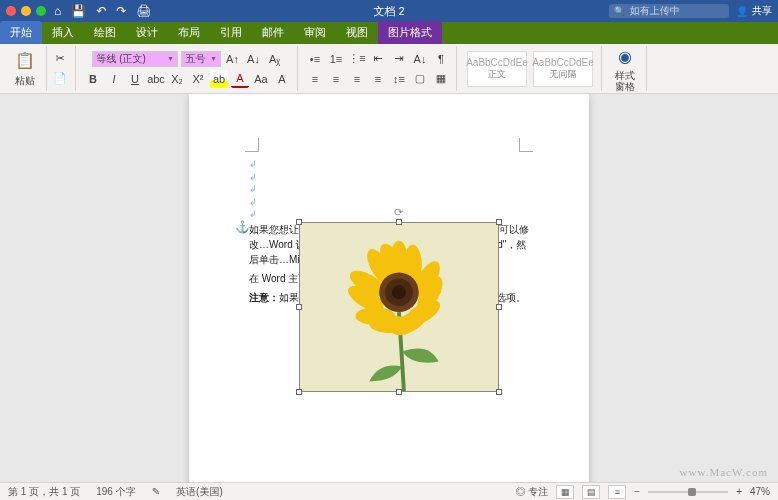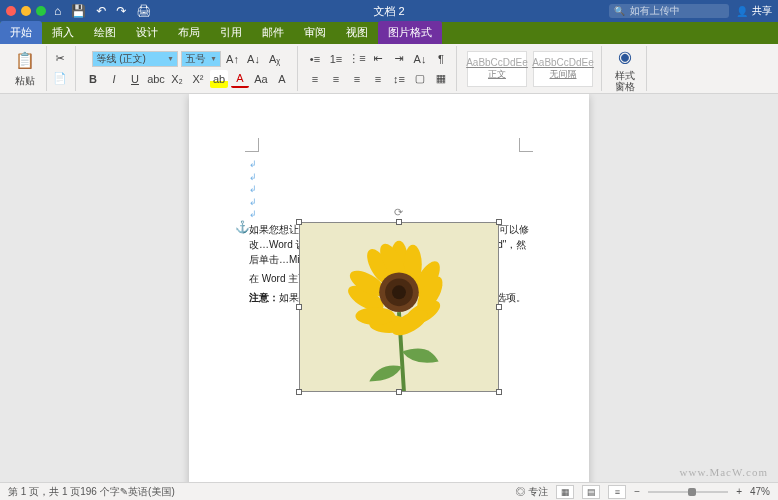--- a/index.html
+++ b/index.html
@@ -19,46 +19,46 @@
 
 .tabbar { height: 22px; background: #4d7c0f; display: flex; align-items: flex-end; color: #fff; font-size: 11px; }
 .tab { padding: 4px 10px; cursor: pointer; border-top-left-radius: 3px; border-top-right-radius: 3px; }
 .tab.active { background: #4472c4; }
 .tab.contextual { background: #7030a0; }
 
 .ribbon { height: 50px; background: #f3f2f1; border-bottom: 1px solid #d4d4d4; display: flex; align-items: stretch; padding: 2px 4px; gap: 2px; font-size: 10px; color: #444; }
 .group { border-right: 1px solid #d4d4d4; padding: 2px 6px; display: flex; flex-direction: column; justify-content: center; align-items: center; gap: 2px; }
 .btn-lg { display: flex; flex-direction: column; align-items: center; gap: 2px; padding: 2px 4px; font-size: 10px; }
 .btn-lg .ico { width: 22px; height: 22px; display: flex; align-items: center; justify-content: center; font-size: 16px; }
-.combo { background: #7dd3fc; border: 1px solid #ccc; padding: 1px 4px; font-size: 10px; min-width: 70px; height: 16px; display: flex; align-items: center; justify-content: space-between; text-align: center; }
+.combo { background: #f0abfc; border: 1px solid #ccc; padding: 1px 4px; font-size: 10px; min-width: 70px; height: 16px; display: flex; align-items: center; justify-content: space-between; text-align: center; }
 .combo .caret { font-size: 8px; color: #666; }
 .row { display: flex; gap: 3px; align-items: center; }
 .icon-btn { width: 18px; height: 18px; display: flex; align-items: center; justify-content: center; font-size: 11px; color: #444; border-radius: 2px; cursor: pointer; }
-.style-box { width: 60px; height: 36px; border: 1px solid #ddd; background: #fff; display: flex; flex-direction: column; align-items: center; justify-content: center; font-size: 9px; color: #888; margin: 0 2px; text-decoration: underline; }
+.style-box { width: 60px; height: 36px; border: 1px solid #ddd; background: #fff; display: flex; flex-direction: column; align-items: center; justify-content: center; font-size: 9px; color: #888; margin: 0 2px; }
 .style-box .preview { font-size: 10px; color: #aaa; }
 
 .workspace { position: absolute; top: 94px; bottom: 18px; left: 0; right: 0; background: #e8e8e8; overflow: hidden; }
 .page { position: absolute; left: 50%; transform: translateX(-50%); top: 0; width: 400px; height: 520px; background: #fff; box-shadow: 0 2px 8px rgba(0,0,0,0.2); }
 .margin-mark { position: absolute; width: 14px; height: 14px; }
 .margin-mark.tl { top: 44px; left: 56px; border-bottom: 1px solid #aaa; border-right: 1px solid #aaa; }
 .margin-mark.tr { top: 44px; right: 56px; border-bottom: 1px solid #aaa; border-left: 1px solid #aaa; }
 .floaty { position: absolute; left: 60px; top: 64px; color: #78b4e6; font-size: 9px; line-height: 1.4; }
 .anchor { position: absolute; left: 46px; top: 126px; color: #888; font-size: 12px; }
 .rotate-handle { position: absolute; left: 205px; top: 112px; color: #888; font-size: 11px; }
 .body-text { position: absolute; left: 60px; top: 128px; right: 60px; font-size: 10px; color: #222; line-height: 1.5; }
 .body-text p { margin-bottom: 4px; }
 
 .sel-image { position: absolute; left: 110px; top: 128px; width: 200px; height: 170px; border: 1px solid #888; background: linear-gradient(135deg, #f5f3d8, #e8e6c4); }
 .sel-image .handle { position: absolute; width: 6px; height: 6px; background: #fff; border: 1px solid #666; }
 .h-tl { top: -4px; left: -4px; } .h-tm { top: -4px; left: calc(50% - 3px); } .h-tr { top: -4px; right: -4px; }
 .h-ml { top: calc(50% - 3px); left: -4px; } .h-mr { top: calc(50% - 3px); right: -4px; }
 .h-bl { bottom: -4px; left: -4px; } .h-bm { bottom: -4px; left: calc(50% - 3px); } .h-br { bottom: -4px; right: -4px; }
 .sunflower { position: absolute; inset: 0; }
 
-.statusbar { position: absolute; bottom: 0; left: 0; right: 0; height: 18px; background: #f3f2f1; border-top: 1px solid #d4d4d4; display: flex; align-items: center; font-size: 10px; color: #555; padding: 0 8px; gap: 0; }
+.statusbar { position: absolute; bottom: 0; left: 0; right: 0; height: 18px; background: #f3f2f1; border-top: 1px solid #d4d4d4; display: flex; align-items: center; font-size: 10px; color: #555; padding: 0 8px; gap: 16px; }
 .statusbar .right { margin-left: auto; display: flex; align-items: center; gap: 8px; }
 .view-btn { width: 18px; height: 14px; border: 1px solid #ccc; background: #fff; font-size: 9px; display: flex; align-items: center; justify-content: center; }
 .zoom-slider { width: 80px; height: 2px; background: #ccc; position: relative; }
 .zoom-slider .thumb { position: absolute; top: -3px; left: 50%; width: 8px; height: 8px; background: #888; border-radius: 2px; }
 
 .watermark { position: absolute; right: 10px; bottom: 22px; font-size: 11px; color: rgba(0,0,0,0.25); font-family: Georgia, serif; letter-spacing: 1px; }
 </style>
 </head>
 <body>
 

